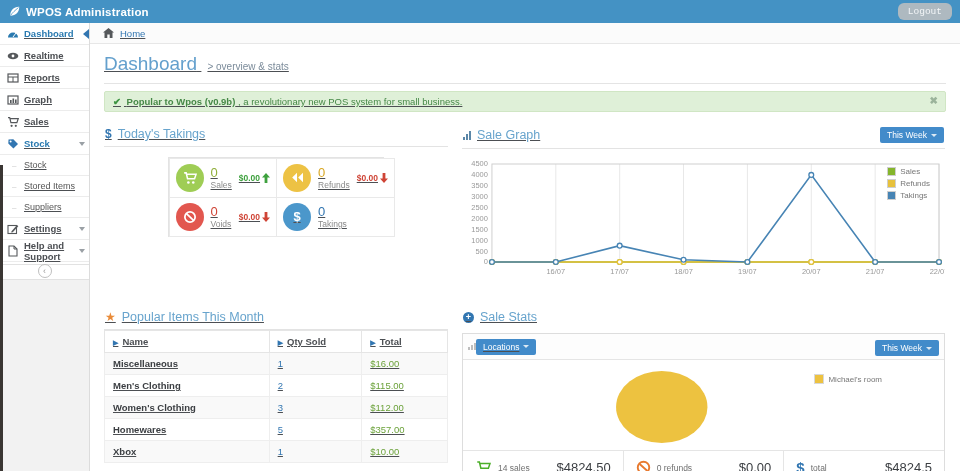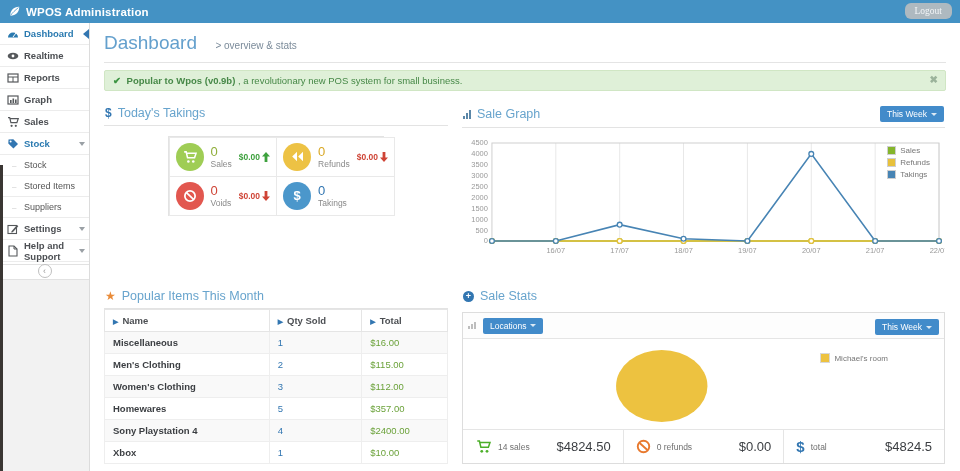--- a/index.html
+++ b/index.html
@@ -6,24 +6,24 @@
   html,body { width:960px; height:471px; overflow:hidden; background:#fff;
     font-family:"Liberation Sans", sans-serif; color:#4c4f53; }
 
   
   .topbar { height:23px; background:#4492c4; display:flex; align-items:center;
     padding:0 0 0 8px; position:relative; }
   .brand { display:flex; align-items:center; gap:5px; color:#fff; font-size:11.5px;
     font-weight:bold; letter-spacing:.2px; }
   .logout-btn { position:absolute; right:8px; top:3px; background:#aeb9c0;
     color:#f2f5f7; border:none; font-size:9.5px; padding:3px 10px; border-radius:6px;
-    font-family:Liberation Serif, serif; }
-
-  
-  .layout { display:flex; height:448px; }
+    font-family:Liberation Mono, monospace; }
+
+  
+  .layout { display:flex; height:448px;text-decoration:underline; }
   .sidebar { width:90px; background:#f2f2f2; border-right:1px solid #dcdcdc;
     position:relative; flex:none; }
   .sidebar .dark-rail { position:absolute; left:0; top:142px; bottom:0; width:3px;
     background:#3a3633; }
   .menu { background:#fff; }
   .menu-item { display:flex; align-items:center; gap:5px; height:22px; padding:0 4px 0 7px;
     border-bottom:1px solid #ececec; font-size:9.5px; font-weight:bold; color:#4c4f53;
     cursor:pointer; position:relative; background:#fff; }
   .menu-item.active { color:#2a7ab0; }
   .menu-item.active::after { content:""; position:absolute; right:0; top:50%;
@@ -44,21 +44,21 @@
 
   .content { flex:1; background:#fff; overflow:hidden; }
 
   
   .ribbon { height:21px; background:#fbfbfb; border-bottom:1px solid #e7e7e7;
     display:flex; align-items:center; padding:0 13px; gap:6px; }
   .ribbon .home-ic { color:#55585b; display:inline-flex; }
   .crumb { font-size:9.5px; color:#3276b1; cursor:pointer; }
   .pagehead { padding:9px 14px 0 14px; }
   .pagehead h1 { font-size:19px; font-weight:normal; color:#64a0cd; display:inline; }
-  .pagehead .sub { font-size:10px; color:#7b8b9a; margin-left:14px; }
+  .pagehead .sub { font-size:10px; color:#7b8b9a; margin-left:6px; }
   .pagehead hr { border:none; border-top:1px solid #e4e4e4; margin:8px 0 0 0; }
 
   
   .alert { margin:7px 14px 0 14px; background:#dff0d8; border:1px solid #d0e6c4;
     border-radius:2px; padding:4px 22px 4px 8px; font-size:9.5px; color:#468847;
     position:relative; }
   .alert .chk { color:#3c9442; font-weight:bold; margin-right:3px; }
   .alert b { font-weight:bold; }
   .alert .close-x { position:absolute; right:7px; top:3px; color:#9bb39b; font-size:10px;
     font-weight:bold; cursor:pointer; }
@@ -109,26 +109,26 @@
     border:1px solid #e5e5e5; font-weight:bold; background:#fff; }
   table.pop th .sort { color:#3276b1; font-size:7px; margin-right:4px; }
   table.pop td { font-size:9.5px; padding:5px 8px; border:1px solid #eee; }
   table.pop tr:nth-child(odd) td { background:#f9f9f9; }
   td.c-name { font-weight:bold; color:#3b3e42; }
   td.c-qty { color:#3276b1; }
   td.c-total { color:#6ba23a;margin-top:24px; }
 
   
   .stats-panel { border:1px solid #ddd; margin-top:7px; background:#fff; }
-  .stats-toolbar { display:flex; align-items:center; gap:7px; padding:3px 5px;
+  .stats-toolbar { display:flex; align-items:center; padding:3px 5px;
     border-bottom:1px solid #e5e5e5; background:#fdfdfd; }
   .stats-toolbar .gicon { display:inline-flex; align-items:flex-end; gap:1px; opacity:.55; }
   .stats-toolbar .gicon i { display:block; width:2px; background:#8a8a8a; }
   .pie-area { position:relative; height:90px; }
-  .pie-legend { position:absolute; top:14px; right:56px; display:flex; align-items:center;
+  .pie-legend { position:absolute; top:14px; right:62px; display:flex; align-items:center;
     gap:4px; font-size:8px; color:#777; }
   .pie-legend .sw { width:10px; height:10px; border:1px solid #d8d8d8; }
   .stats-row { display:flex; border-top:1px solid #e5e5e5; }
   .stat-cell { flex:1; display:flex; align-items:center; padding:8px 12px; gap:6px; }
   .stat-cell + .stat-cell { border-left:1px solid #e5e5e5; }
   .stat-cell .slab { font-size:8.5px; color:#6f6f6f; }
   .stat-cell .sval { margin-left:auto; font-size:13px; color:#3b3e42; }
   .big-dollar { color:#3276b1; font-size:15px; font-weight:bold; }
 </style>
 </head>
@@ -243,20 +243,28 @@
       </div>
       <div class="minify">
         <div class="minify-btn">‹</div>
       </div>
     </div>
     <div class="dark-rail"></div>
   </div>
 
   <div class="content">
 
+    <div class="ribbon">
+      <span class="home-ic">
+        <svg width="11" height="10" viewBox="0 0 11 10">
+            <path d="M5.5 0 L11 4.6 H9.5 V10 H6.7 V6.5 H4.3 V10 H1.5 V4.6 H0Z" fill="#55585b"></path>
+          </svg>
+      </span>
+      <span class="crumb">Home</span>
+    </div>
 
     <div class="pagehead">
       <h1>Dashboard</h1>
       <span class="sub">&gt; overview &amp; stats</span>
       <hr>
     </div>
 
     <div class="alert">
       <span class="chk">✔</span>
       <b>Popular to Wpos (v0.9b)</b><span> , a revolutionary new POS system for small business.</span>
@@ -436,25 +444,20 @@
                 <td class="c-name">Women's Clothing</td>
                 <td class="c-qty">3</td>
                 <td class="c-total">$112.00</td>
               </tr>
               <tr>
                 <td class="c-name">Homewares</td>
                 <td class="c-qty">5</td>
                 <td class="c-total">$357.00</td>
               </tr>
               <tr>
-                <td class="c-name">Sony Playstation 4</td>
-                <td class="c-qty">4</td>
-                <td class="c-total">$2400.00</td>
-              </tr>
-              <tr>
                 <td class="c-name">Xbox</td>
                 <td class="c-qty">1</td>
                 <td class="c-total">$10.00</td>
               </tr>
             </tbody>
         </table>
       </div>
 
       <div>
         <div class="ptitle" style="border-bottom:none;padding-bottom:2px;">

